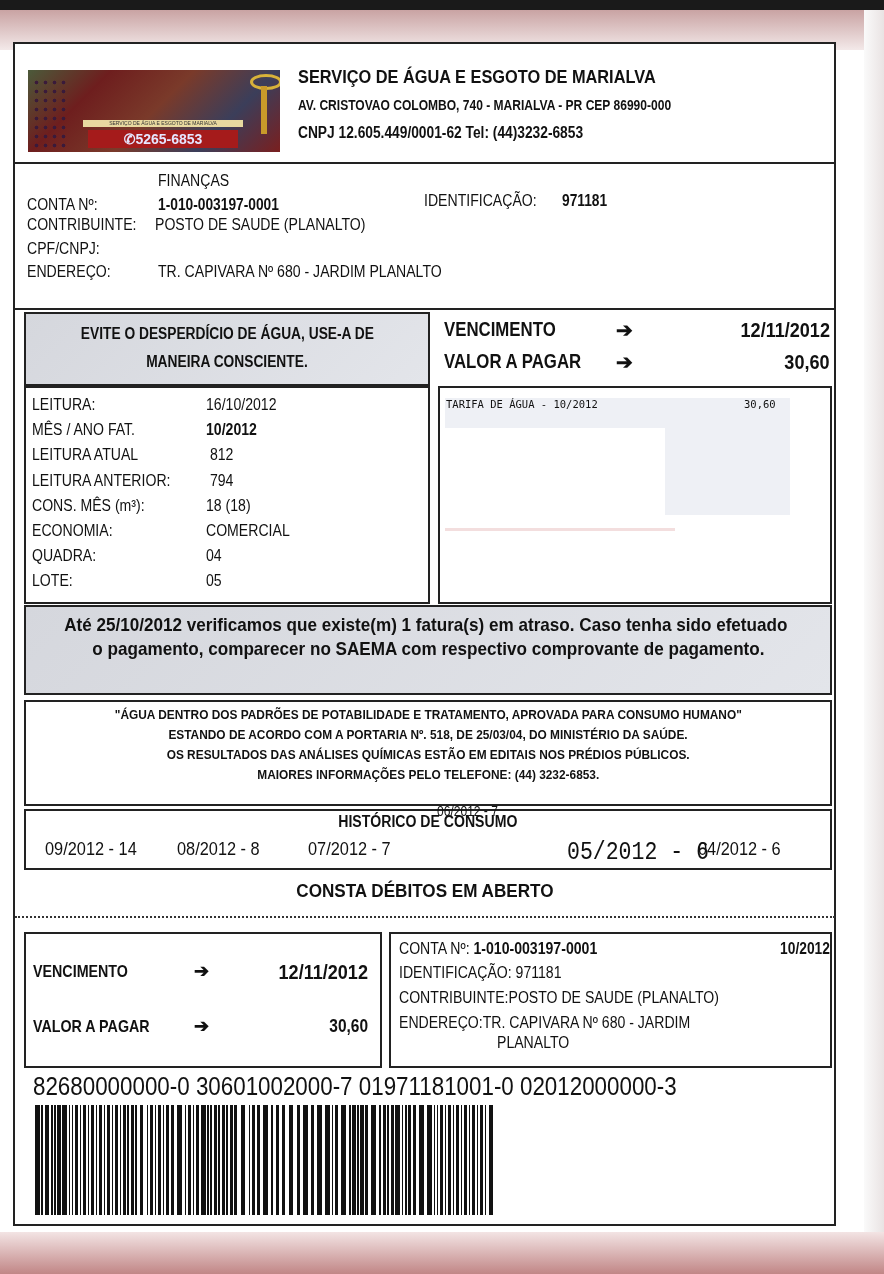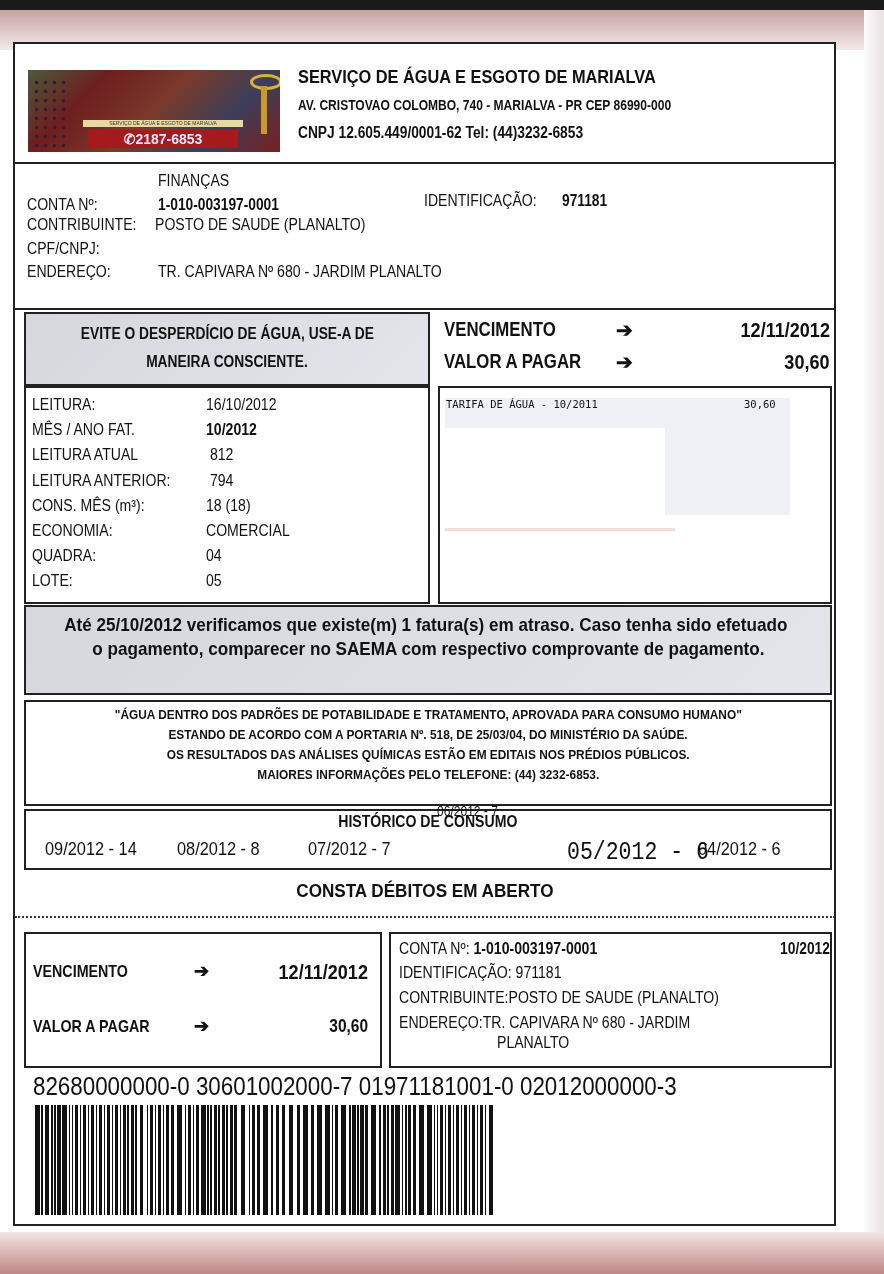--- a/index.html
+++ b/index.html
@@ -45,21 +45,21 @@
 <div class="pinktop"></div>
 <div class="rightedge"></div>
 <div class="pinkbot"></div>
 
 <div class="frame"></div>
 
 <div class="box" style="left:13px;top:42px;width:823px;height:122px;"></div>
 <div class="logo">
   <div class="grapes"></div>
   <div class="sub">SERVIÇO DE ÁGUA E ESGOTO DE MARIALVA</div>
-  <div class="phone">✆2187-6853</div>
+  <div class="phone">✆5265-6853</div>
   <div class="valve"></div>
   <div class="stem"></div>
 </div>
 <div class="abs b" style="left:298px;top:66px;font-size:19px;">
   <span class="cond" style="transform:scaleX(0.86);">SERVIÇO DE ÁGUA E ESGOTO DE MARIALVA</span>
 </div>
 <div class="abs b" style="left:298px;top:97px;font-size:14px;width:520px;overflow:hidden;white-space:nowrap;">
   <span class="cond" style="transform:scaleX(0.86);">AV. CRISTOVAO COLOMBO, 740 - MARIALVA - PR  CEP 86990-000</span>
 </div>
 <div class="abs b" style="left:298px;top:124px;font-size:16px;">
@@ -110,21 +110,21 @@
     <div class="abs" style="left:206px;top:547.2px;font-size:16px;white-space:pre;"><span class="cond" style="transform:scaleX(0.88);white-space:pre;">04</span></div>
     <div class="abs" style="left:32px;top:572.4px;font-size:16px;"><span class="cond" style="transform:scaleX(0.88);">LOTE:</span></div>
     <div class="abs" style="left:206px;top:572.4px;font-size:16px;white-space:pre;"><span class="cond" style="transform:scaleX(0.88);white-space:pre;">05</span></div>
   </div>
 
 <div class="box" style="left:438px;top:386px;width:394px;height:218px;"></div>
 <div class="ghost" style="left:445px;top:398px;width:345px;height:30px;"></div>
 <div class="ghost" style="left:665px;top:420px;width:125px;height:95px;"></div>
 <div class="ghost" style="left:445px;top:528px;width:230px;height:3px;background:#f3dede;"></div>
 <div id="charges-list">
-    <div class="abs" style="left:446px;top:398px;font-family:&quot;DejaVu Sans Mono&quot;,monospace;font-size:10.5px;">TARIFA DE ÁGUA - 10/2011</div>
+    <div class="abs" style="left:446px;top:398px;font-family:&quot;DejaVu Sans Mono&quot;,monospace;font-size:10.5px;">TARIFA DE ÁGUA - 10/2012</div>
     <div class="abs" style="left:744px;top:398px;font-family:&quot;DejaVu Sans Mono&quot;,monospace;font-size:10.5px;">30,60</div>
   </div>
 
 <div class="box grey" style="left:24px;top:605px;width:808px;height:90px;"></div>
 <div class="abs b" style="left:24px;top:614px;width:644px;text-align:center;font-size:19px;"><span class="cond" style="transform:scaleX(0.9);transform-origin:center;">Até 25/10/2012 verificamos que existe(m) 1 fatura(s) em atraso. Caso tenha sido efetuado</span></div>
 <div class="abs b" style="left:24px;top:638px;width:808px;text-align:center;font-size:19px;"><span class="cond" style="transform:scaleX(0.9);transform-origin:center;">o pagamento, comparecer no SAEMA com respectivo comprovante de pagamento.</span></div>
 
 <div class="box" style="left:24px;top:700px;width:808px;height:106px;"></div>
 <div id="quality-lines">
     <div class="abs b" style="left:24px;top:707px;width:808px;text-align:center;font-size:13.5px;"><span class="cond" style="transform:scaleX(0.88);transform-origin:center;">"ÁGUA DENTRO DOS PADRÕES DE POTABILIDADE E TRATAMENTO, APROVADA PARA CONSUMO HUMANO"</span></div>

